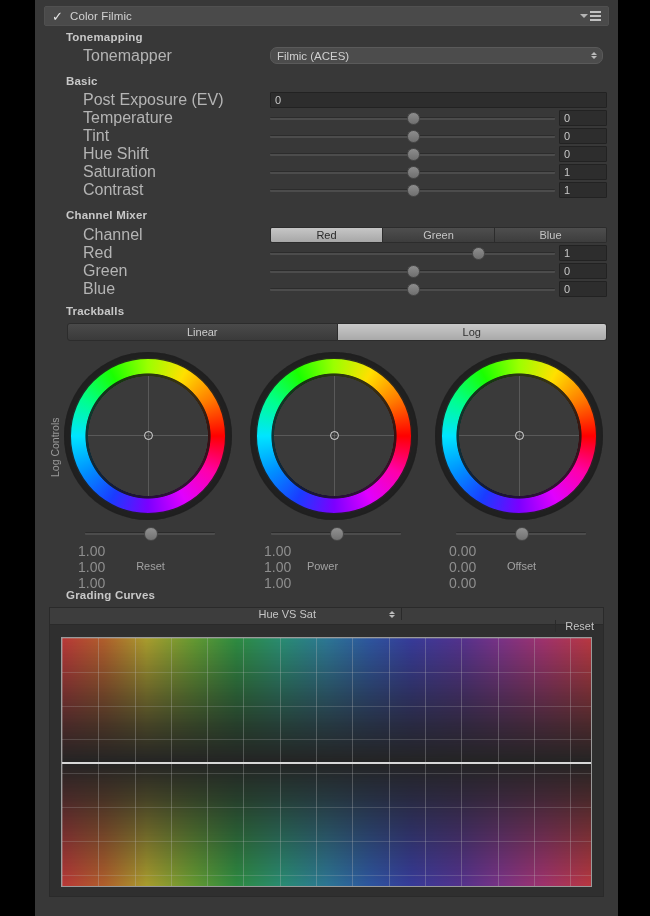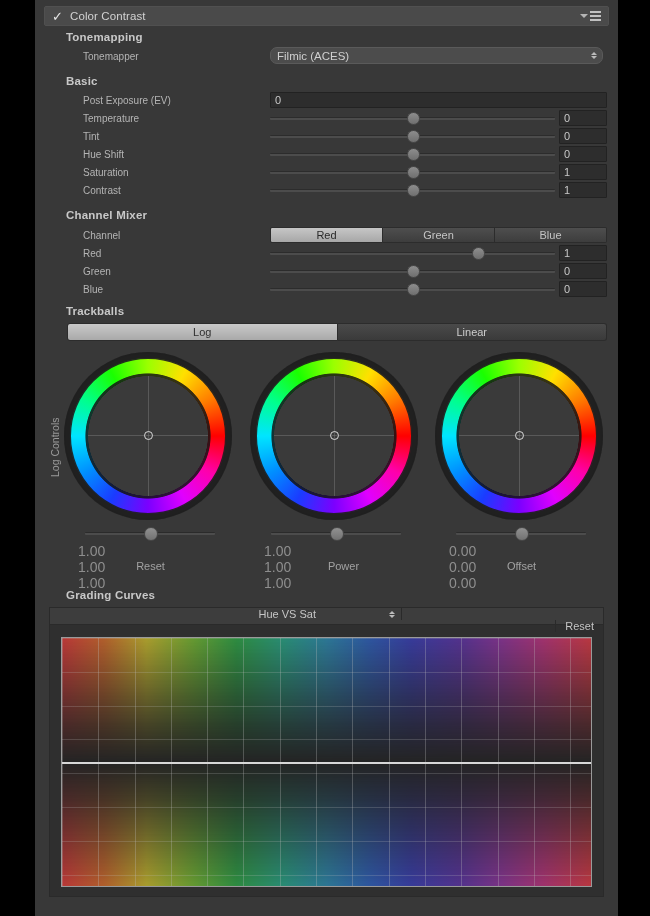--- a/index.html
+++ b/index.html
@@ -26,21 +26,21 @@
        border-top:4px solid #b4b4b4;}
   .burg{display:flex;flex-direction:column;gap:2px;}
   .burg i{display:block;width:11px;height:2px;background:#c0c0c0;}
 
   
   .sect{position:absolute;color:#c8c8c8;font-size:11.5px;font-weight:bold;
         letter-spacing:.2px;}
 
   
   .row{position:absolute;height:16px;display:flex;align-items:center;}
-  .lbl{color:#b4b4b4;font-size:10px;white-space:nowrap;}
+  .lbl{color:#b4b4b4;font-size:16px;white-space:nowrap;}
 
   .field{position:absolute;height:16px;background:#2d2d2d;
          border:1px solid #222;box-sizing:border-box;border-radius:1px;
          color:#c8c8c8;font-size:11px;display:flex;align-items:center;
          padding-left:4px;}
 
   
   .sld{position:absolute;height:16px;}
   .sld .trk{position:absolute;top:7px;left:0;right:0;height:2px;
             background:#4c4c4c;border-radius:1px;border-top:1px solid #2c2c2c;}
@@ -151,21 +151,21 @@
   .gcurve{position:absolute;left:0;right:0;height:2px;background:#d7d7d7;}
 </style>
 </head>
 <body>
 
 <div id="root">
   <div class="panel">
 
     <div class="hdr">
       <span class="chk">✓</span>
-      <span class="ttl">Color Contrast</span>
+      <span class="ttl">Color Filmic</span>
       <span class="menu">
         <span class="tri"></span>
         <span class="burg">
             <i></i>
             <i></i>
             <i></i>
           </span>
       </span>
     </div>
 
@@ -266,22 +266,22 @@
       <span class="lbl">Blue</span>
     </div>
     <div class="sld" style="left:235px;top:281px;width:285px;">
       <div class="trk"></div>
       <div class="knb" style="left:50%;"></div>
     </div>
     <div class="field" style="left:524px;top:281px;width:48px;">0</div>
 
     <div class="sect" style="left:31px;top:305px;">Trackballs</div>
     <div class="seg2" style="left:32px;top:323px;width:540px;">
+      <div class="sgi">Linear</div>
       <div class="sgi on">Log</div>
-      <div class="sgi">Linear</div>
     </div>
 
     <div class="vlabel" style="left:14px;top:477px;">Log Controls</div>
 
     <div class="tbwrap">
       <div class="wheelbase" style="left:29px;top:352px;"></div>
       <div class="inner" style="left:43px;top:366px;width:140px;height:140px;"></div>
       <div class="cross-h" style="left:40px;top:435px;width:146px;"></div>
       <div class="cross-v" style="left:113px;top:362px;height:148px;"></div>
       <div class="wheel" style="left:29px;top:352px;"></div>
@@ -311,21 +311,21 @@
 
       <div class="tbsld" style="left:236px;top:527px;width:130px;">
         <div class="trk"></div>
         <div class="knb" style="left:50%;"></div>
       </div>
       <div class="tbvals" style="left:229px;top:543px;width:145px;">
         <span>1.00</span>
         <span>1.00</span>
         <span>1.00</span>
       </div>
-      <div class="tbname" style="left:236px;top:560px;width:145px;">Power</div>
+      <div class="tbname" style="left:215px;top:560px;width:145px;">Power</div>
     </div>
 
     <div class="tbwrap">
       <div class="wheelbase" style="left:400px;top:352px;"></div>
       <div class="inner" style="left:414px;top:366px;width:140px;height:140px;"></div>
       <div class="cross-h" style="left:411px;top:435px;width:146px;"></div>
       <div class="cross-v" style="left:484px;top:362px;height:148px;"></div>
       <div class="wheel" style="left:400px;top:352px;"></div>
       <div class="wheelring" style="left:400px;top:352px;"></div>
       <div class="cursor" style="left:480px;top:431px;"></div>

